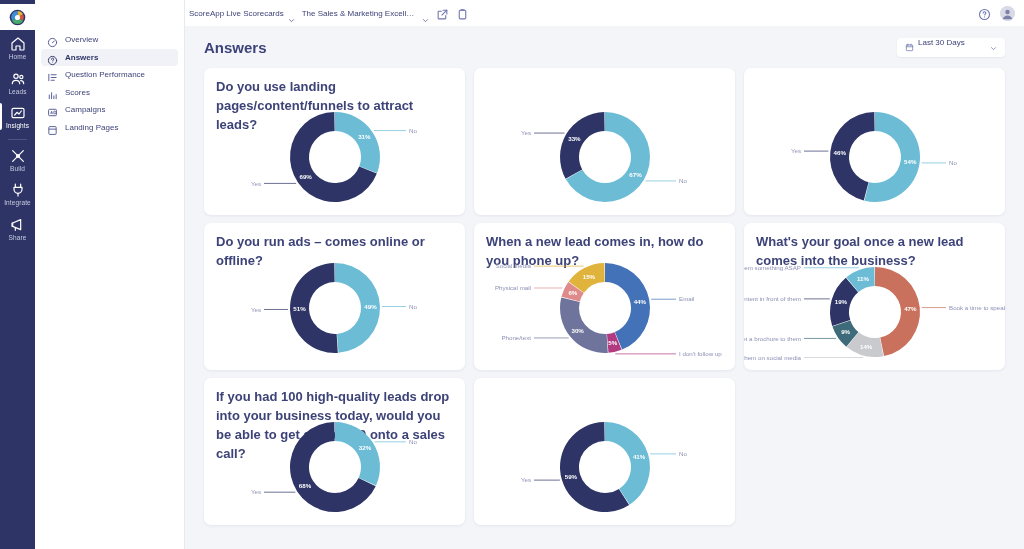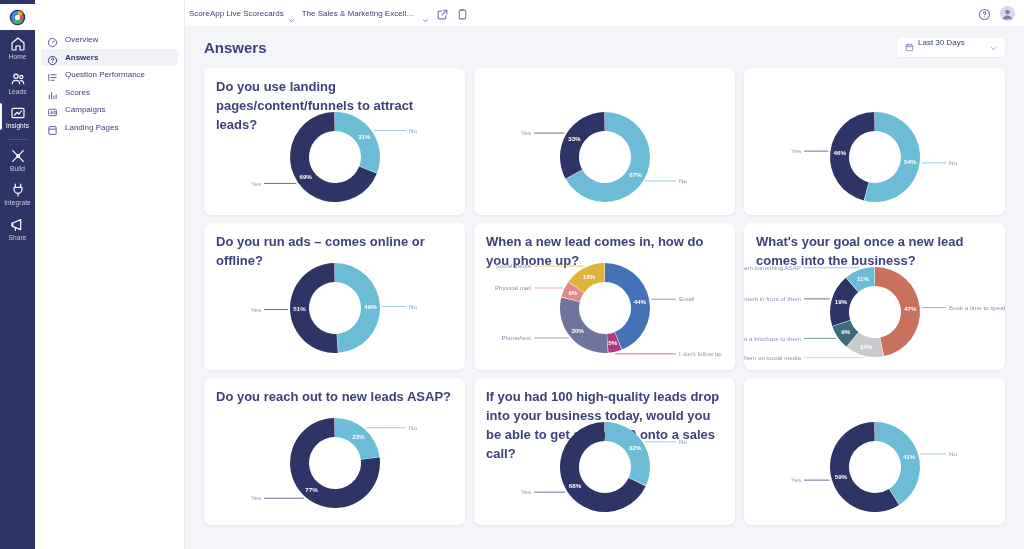--- a/index.html
+++ b/index.html
@@ -432,35 +432,20 @@
                 <path d="M99.86619677318367 41.887418016156246 L84 41.887418016156246 L74 41.887418016156246" class="leader" stroke="#2e3566"></path>
                 <text x="71" y="44.08741801615625" class="out-label" text-anchor="end">content in front of them</text>
                 <path d="M116.31592046130893 20.3269040750895 A45 45 0 0 1 144.37170188473846 10.004386419581309 L144.6369833111822 29.00253437575809 A26 26 0 0 0 128.42697626653404 34.96665568782949 Z" fill="#6cbcd6"></path>
                 <text x="132.97480383129212" y="23.798732702125005" class="seg-label" text-anchor="middle">11%</text>
                 <path d="M129.07931774847125 10.778603859151417 L84 10.778603859151417 L74 10.778603859151417" class="leader" stroke="#6cbcd6"></path>
                 <text x="71" y="12.978603859151416" class="out-label" text-anchor="end">Sell them something ASAP</text>
               </svg>
             </div>
           </div>
           <div class="card">
-            <div class="card-title">Do you reach out to new leads ASAP?</div>
-            <div class="chart-wrap">
-              <svg class="donut" width="290" height="112" viewBox="0 0 290 112">
-                <path d="M145 10 A45 45 0 0 1 189.56206309337068 48.73721045679706 L170.74696978728082 51.381499375038295 A26 26 0 0 0 145 29 Z" fill="#6cbcd6"></path>
-                <text x="168.47657121898965" y="30.571057028118684" class="seg-label" text-anchor="middle">23%</text>
-                <path d="M176.08165767021163 19.744779727368396 L206 19.744779727368396 L216 19.744779727368396" class="leader" stroke="#6cbcd6"></path>
-                <text x="219" y="21.944779727368395" class="out-label" text-anchor="start">No</text>
-                <path d="M189.64516155915152 49.360004489606304 A45 45 0 1 1 144.37170188473846 10.004386419581309 L144.6369833111822 29.00253437575809 A26 26 0 1 0 170.79498223417642 51.74133592732809 Z" fill="#2e3566"></path>
-                <text x="121.52342878101038" y="83.82894297188133" class="seg-label" text-anchor="middle">77%</text>
-                <path d="M113.91834232978839 90.25522027263162 L84 90.25522027263162 L74 90.25522027263162" class="leader" stroke="#2e3566"></path>
-                <text x="71" y="92.45522027263162" class="out-label" text-anchor="end">Yes</text>
-              </svg>
-            </div>
-          </div>
-          <div class="card">
             <div class="card-title">If you had 100 high-quality leads drop into your business today, would you be able to get at least 10 onto a sales call?</div>
             <div class="chart-wrap two-line">
               <svg class="donut" width="290" height="112" viewBox="0 0 290 112">
                 <path d="M145 10 A45 45 0 0 1 185.98076473627796 73.58969934210438 L168.6777751809606 65.74071517543808 A26 26 0 0 0 145 29 Z" fill="#6cbcd6"></path>
                 <text x="174.97364135532155" y="38.17814877824563" class="seg-label" text-anchor="middle">32%</text>
                 <path d="M184.68341249859472 29.81614063598716 L206 29.81614063598716 L216 29.81614063598716" class="leader" stroke="#6cbcd6"></path>
                 <text x="219" y="32.01614063598716" class="out-label" text-anchor="start">No</text>
                 <path d="M185.7172173609709 74.16006812042826 A45 45 0 1 1 144.37170188473846 10.004386419581309 L144.6369833111822 29.00253437575809 A26 26 0 1 0 168.5255033641165 66.07026158069189 Z" fill="#2e3566"></path>
                 <text x="115.02635864467845" y="76.22185122175436" class="seg-label" text-anchor="middle">68%</text>
                 <path d="M105.31658750140528 80.18385936401282 L84 80.18385936401282 L74 80.18385936401282" class="leader" stroke="#2e3566"></path>

